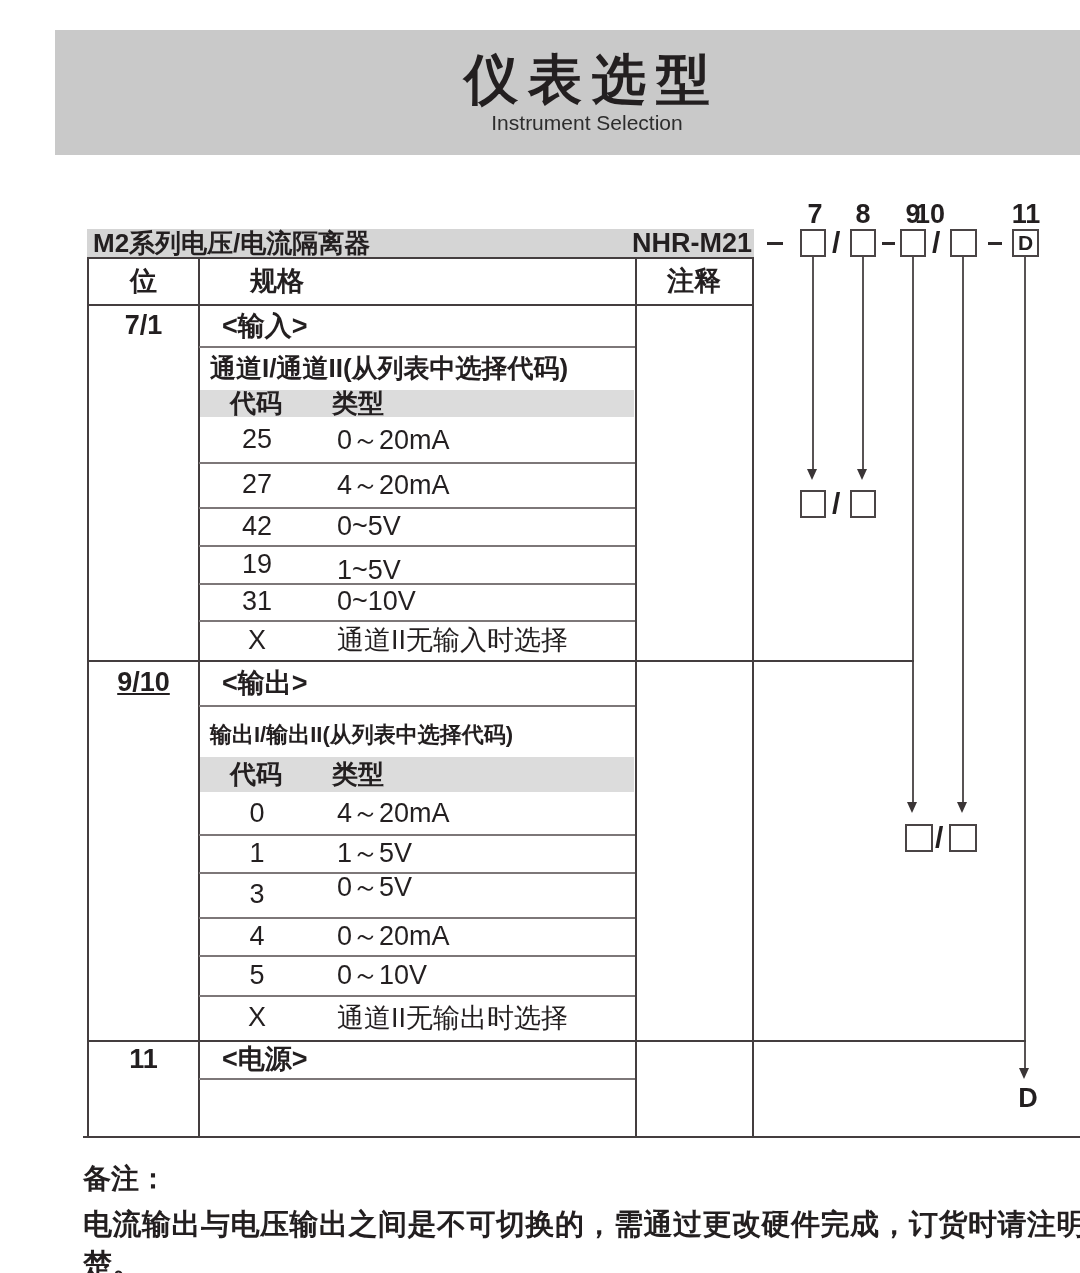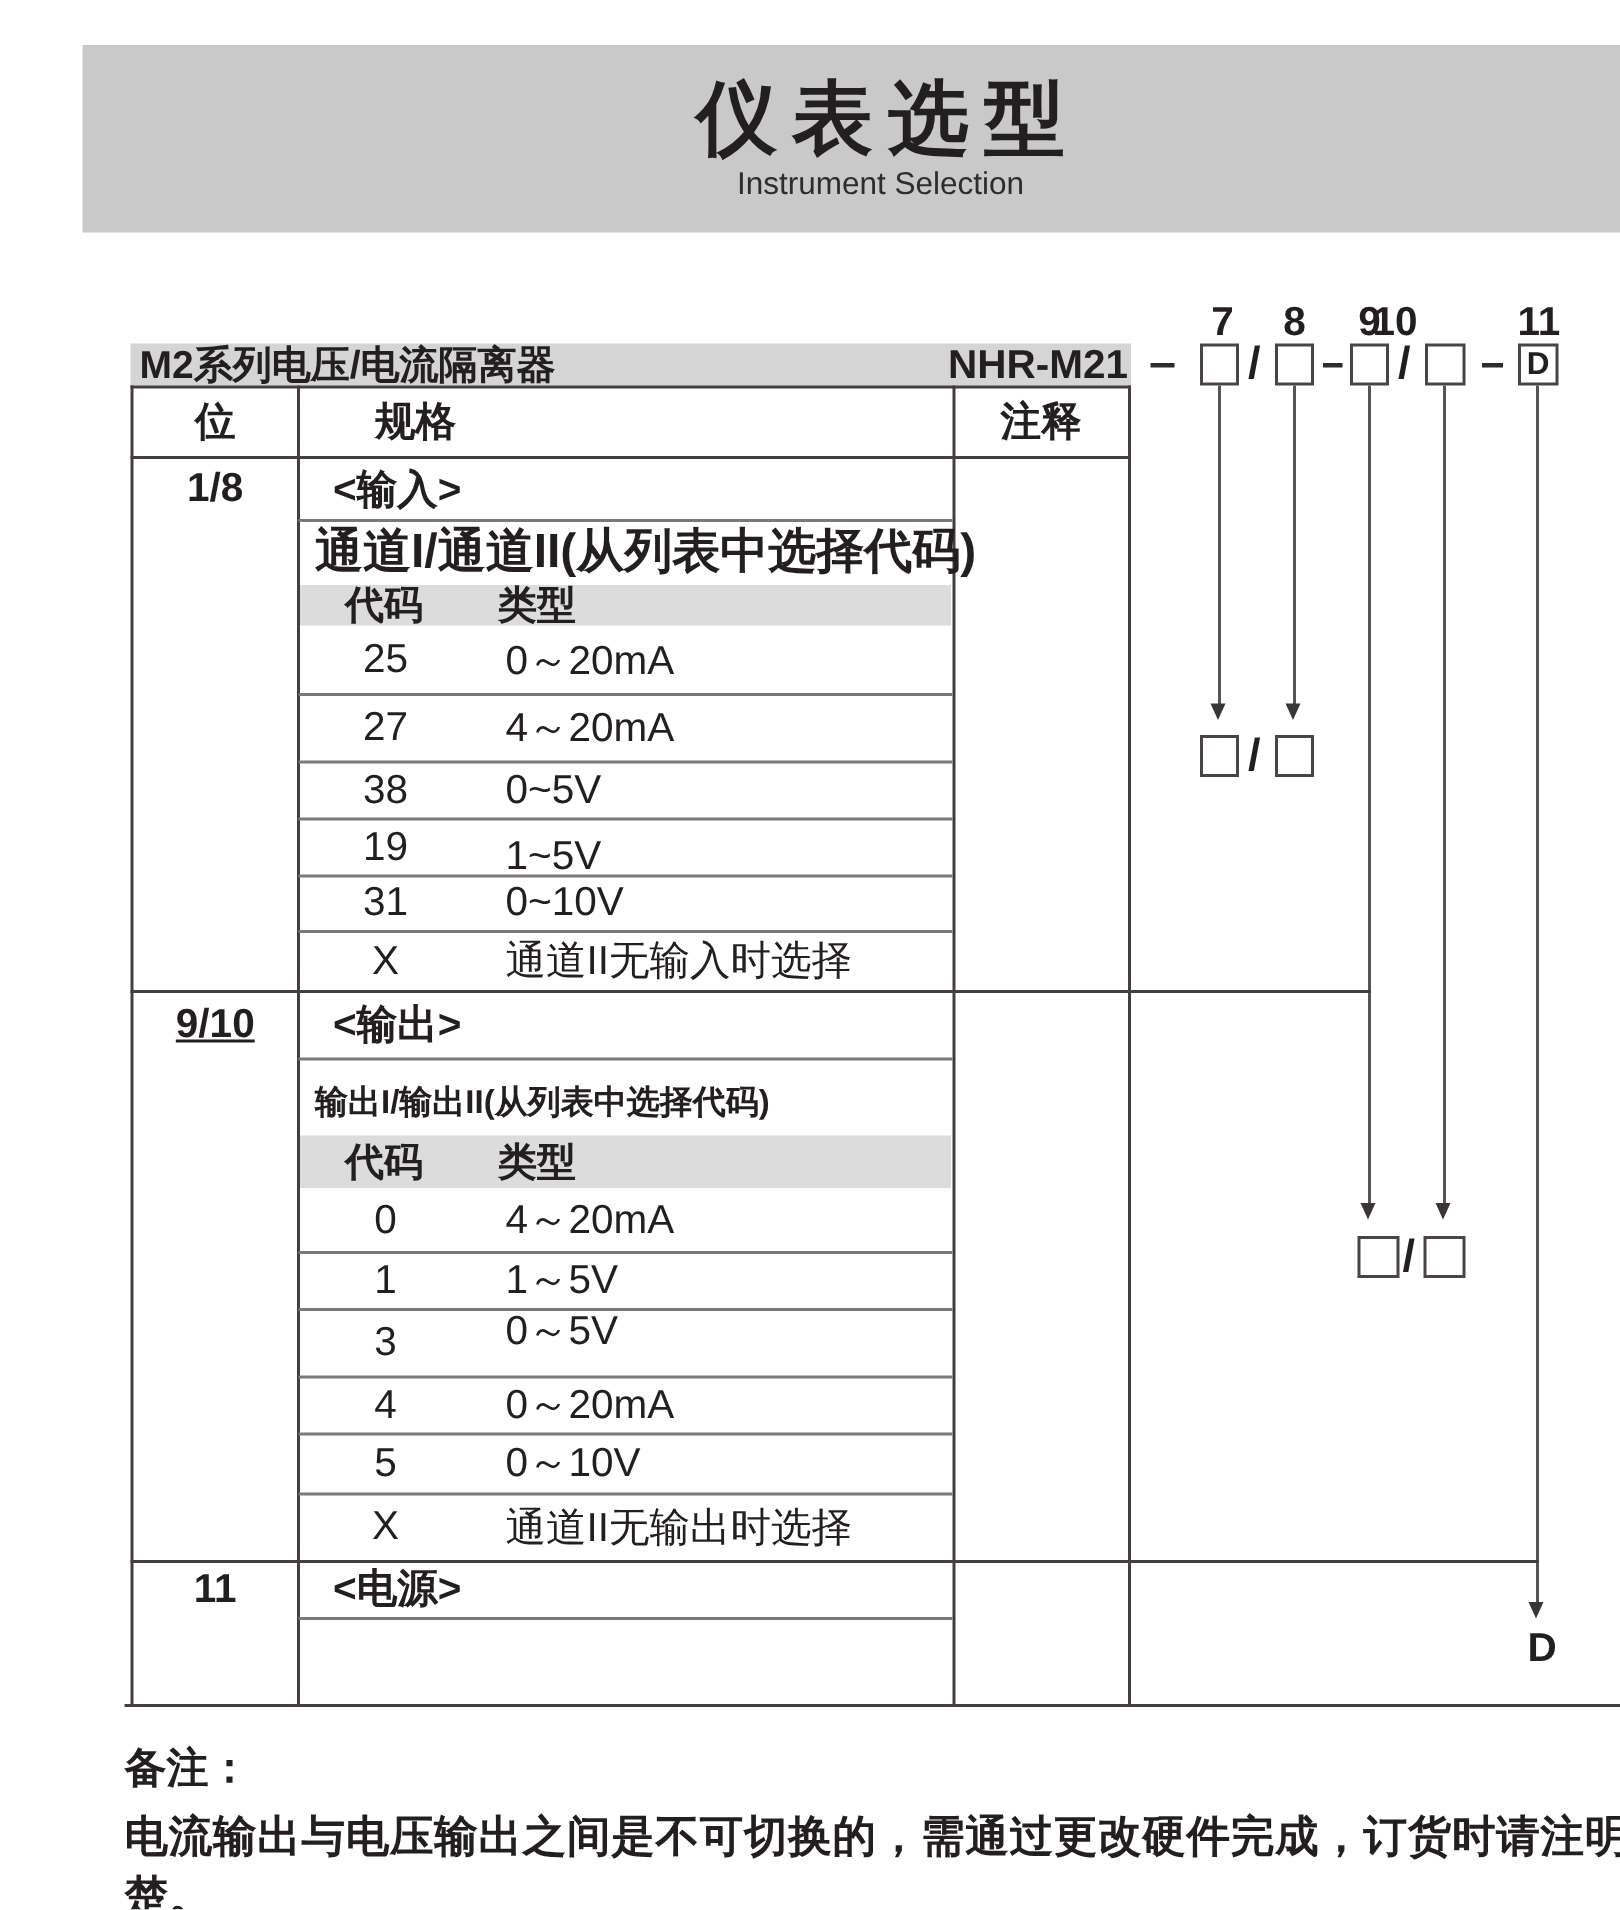--- a/index.html
+++ b/index.html
@@ -113,32 +113,32 @@
   <div class="abs hline-thin" style="left:152px;top:872px;width:436px;"></div>
   <div class="abs hline-thin" style="left:152px;top:917px;width:436px;"></div>
   <div class="abs hline-thin" style="left:152px;top:955px;width:436px;"></div>
   <div class="abs hline-thin" style="left:152px;top:995px;width:436px;"></div>
   <div class="abs hline-thin" style="left:152px;top:1078px;width:436px;"></div>
 
   <div class="abs cell centered" style="left:42px;top:258px;width:109px;height:46px;">位</div>
   <div class="abs cell" style="left:203px;top:258px;height:46px;">规格</div>
   <div class="abs cell centered" style="left:588px;top:258px;width:118px;height:46px;">注释</div>
 
-  <div class="abs cell centered" style="left:42px;top:305px;width:109px;height:41px;">1/8</div>
+  <div class="abs cell centered" style="left:42px;top:305px;width:109px;height:41px;">7/1</div>
   <div class="abs cell" style="left:175px;top:305px;height:41px;">&lt;输入&gt;</div>
-  <div class="abs cell" style="left:163px;top:346px;height:44px;font-size:32px;">通道I/通道II(从列表中选择代码)</div>
+  <div class="abs cell" style="left:163px;top:346px;height:44px;font-size:26px;">通道I/通道II(从列表中选择代码)</div>
   <div class="abs band" style="left:153px;top:390px;width:434px;height:27px;">
     <span class="lbl" style="left:30px;">代码</span>
     <span class="lbl" style="left:132px;">类型</span>
   </div>
   <div class="abs cell centered" style="left:170px;top:417px;width:80px;height:45px;font-weight:500;">25</div>
   <div class="abs cell" style="left:290px;top:417px;height:45px;font-weight:500;">0～20mA</div>
   <div class="abs cell centered" style="left:170px;top:462px;width:80px;height:45px;font-weight:500;">27</div>
   <div class="abs cell" style="left:290px;top:462px;height:45px;font-weight:500;">4～20mA</div>
-  <div class="abs cell centered" style="left:170px;top:507px;width:80px;height:38px;font-weight:500;">38</div>
+  <div class="abs cell centered" style="left:170px;top:507px;width:80px;height:38px;font-weight:500;">42</div>
   <div class="abs cell" style="left:290px;top:507px;height:38px;font-weight:500;">0~5V</div>
   <div class="abs cell centered" style="left:170px;top:545px;width:80px;height:38px;font-weight:500;">19</div>
   <div class="abs cell" style="left:290px;top:545px;height:50px;font-weight:400;text-align:center;">1~5V</div>
   <div class="abs cell centered" style="left:170px;top:583px;width:80px;height:37px;font-weight:500;">31</div>
   <div class="abs cell" style="left:290px;top:583px;height:37px;font-weight:500;">0~10V</div>
   <div class="abs cell centered" style="left:170px;top:620px;width:80px;height:40px;font-weight:500;">X</div>
   <div class="abs cell" style="left:290px;top:620px;height:40px;font-weight:500;">通道II无输入时选择</div>
 
   <div class="abs cell centered" style="left:42px;top:660px;width:109px;height:45px;text-decoration:underline;">9/10</div>
   <div class="abs cell" style="left:175px;top:660px;height:45px;">&lt;输出&gt;</div>

